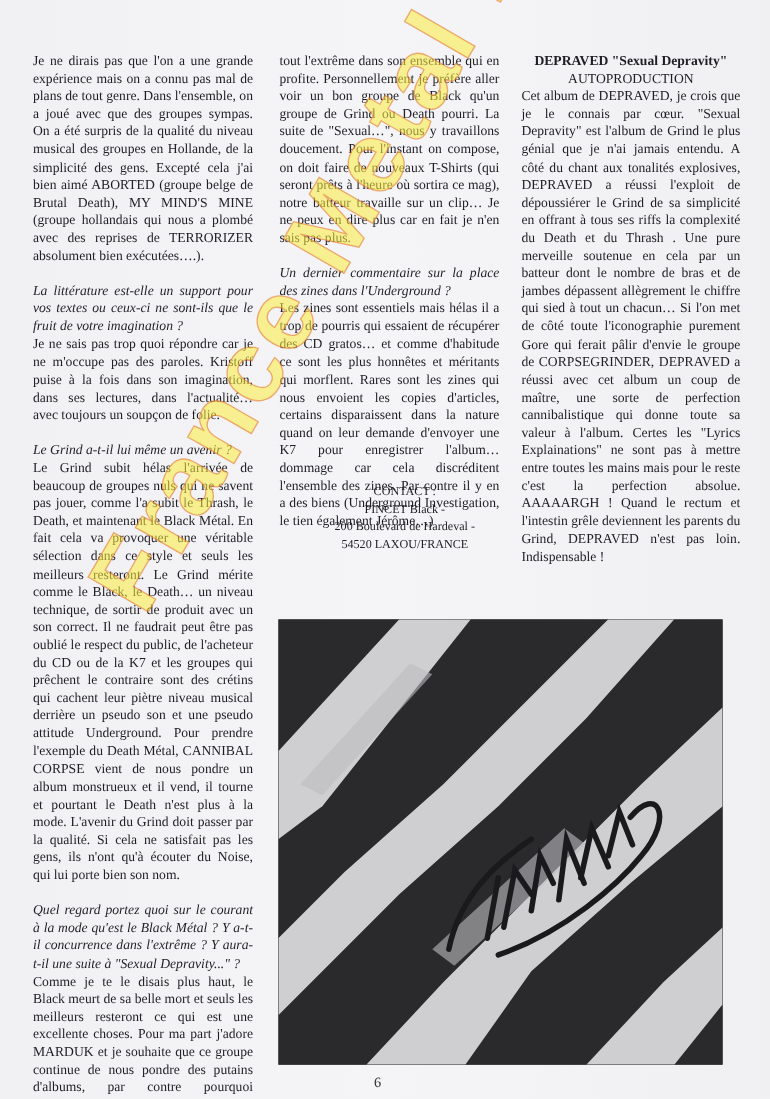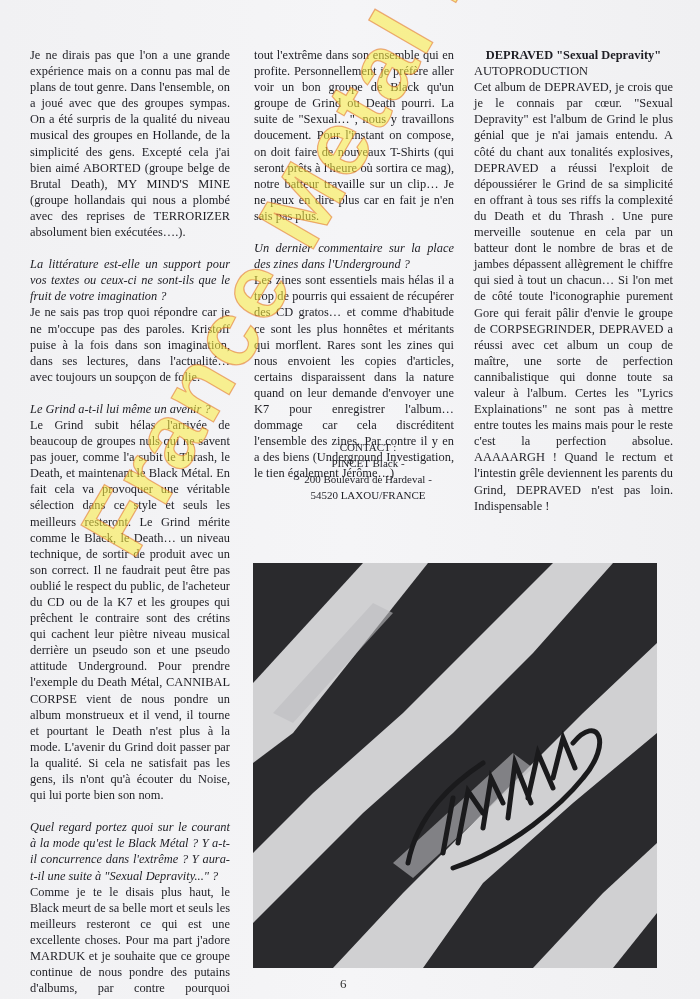--- a/index.html
+++ b/index.html
@@ -11,21 +11,21 @@
     position: relative;
   }
   .page { position: absolute; inset: 0; background: linear-gradient(90deg,#f1f1f3 0%,#f5f5f7 50%,#f0f0f2 100%); }
   .col { position: absolute; font-size: 12.4px; line-height: 16.1px; text-align: justify; }
   .col p { margin: 0; }
   .col .q { font-style: italic; }
   .col .gap { height: 16px; }
   #col1 { left: 30px; top: 47px; width: 200px; }
   #col2 { left: 254px; top: 47px; width: 200px; font-family: Liberation Serif, serif; }
   #col3 { left: 474px; top: 47px; width: 199px; }
-  .right { text-align: left; }
+  .right { text-align: center; }
   .review-title { font-weight: bold; text-align: center; }
   .contact { position: absolute; left: 268px; top: 439px; width: 200px; font-size: 11px; line-height: 16.1px; text-align: center; }
   .album-cover {
     position: absolute; left: 253px; top: 563px; width: 404px; height: 405px;
     background: #2b2b2e; overflow: hidden;
   }
   .album-cover svg { width: 100%; height: 100%; display: block; }
   .page-number { position: absolute; left: 340px; top: 976px; font-size: 13px; color: #333; }
   .watermark {
     position: absolute; left: 60px; top: 520px; width: 760px;

